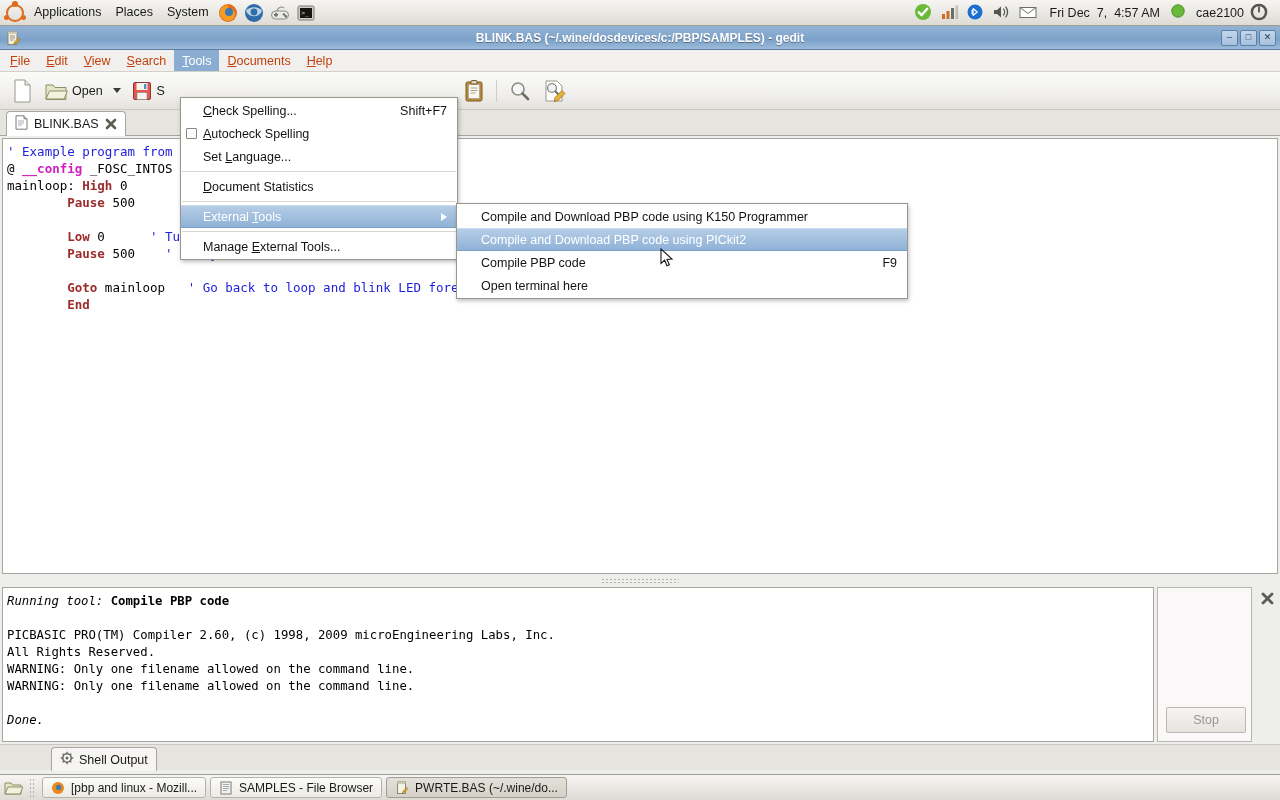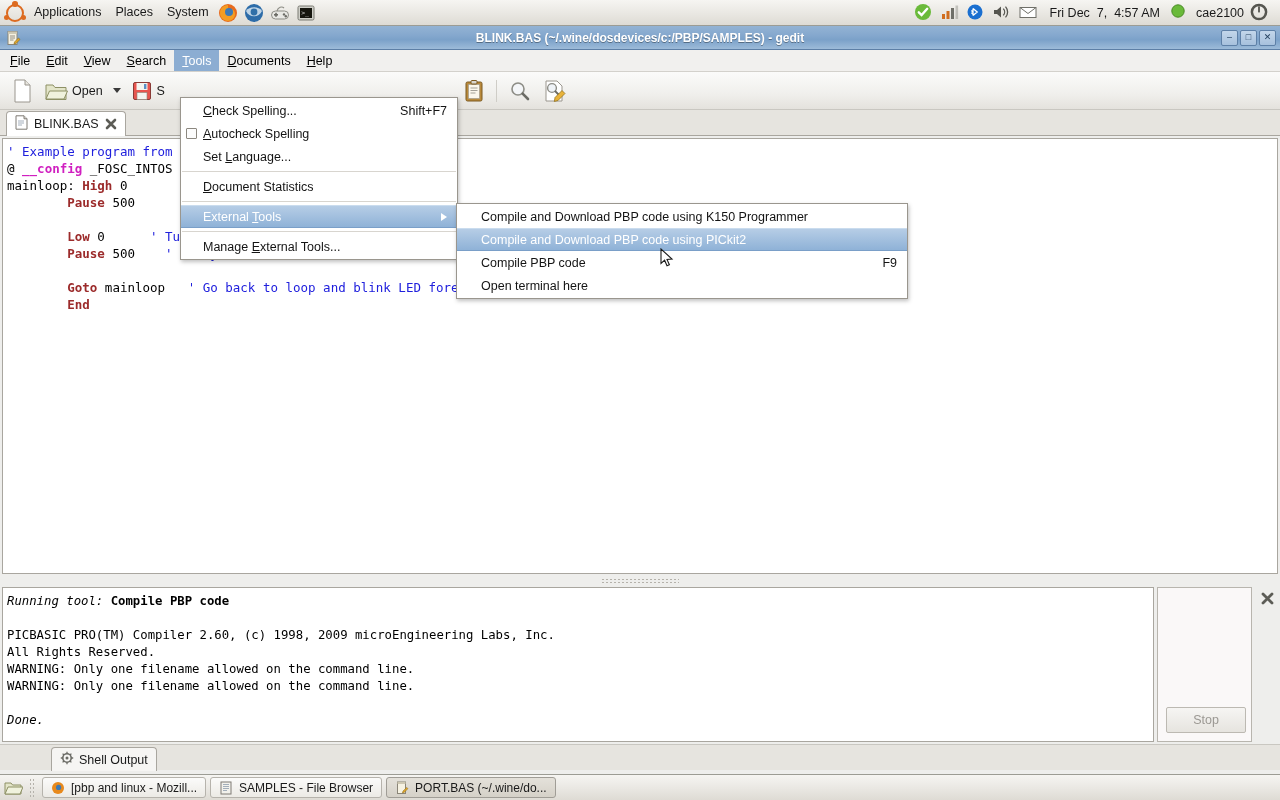--- a/index.html
+++ b/index.html
@@ -76,21 +76,21 @@
   }
 
   
   #menubar {
     height: 22px; background: #f1f0ee;
     border-bottom: 1px solid #d3d1cc;
     display: flex; align-items: stretch; padding-left: 2px;
   }
   .menu-item {
     padding: 0 8px; display:flex; align-items:center;
-    font-size: 12.5px; color: #000000; cursor: default;
+    font-size: 12.5px; color: #c2410c; cursor: default;
   }
   .menu-item.active { background: #8cadd2; color: #ffffff; }
   .menu-item u { text-decoration: underline; }
 
   
   #toolbar {
     height: 38px; background: linear-gradient(to bottom, #fbfbfa 0%, #f0efec 60%, #e4e2dd 100%);
     border-bottom: 1px solid #c9c7c1;
     display: flex; align-items: center; padding-left: 6px; gap: 2px;
   }
@@ -601,15 +601,15 @@
     </svg>
     <span>SAMPLES - File Browser</span>
   </div>
 
   <div class="win-btn active">
     <svg width="14" height="14" viewBox="0 0 14 14">
       <rect x="2.5" y="1" width="8" height="11.5" fill="#f6f2e2" stroke="#8a8578"></rect>
       <rect x="2.5" y="1" width="8" height="2" fill="#cdc7b2"></rect>
       <path d="M8 10 L11.8 6.4 L13 7.6 L9.2 11.4 L7.4 12 Z" fill="#e0a52b" stroke="#8a6a16" stroke-width="0.5"></path>
     </svg>
-    <span>PORT.BAS (~/.wine/do...</span>
+    <span>PWRTE.BAS (~/.wine/do...</span>
   </div>
 </div>
 
 </body></html>

